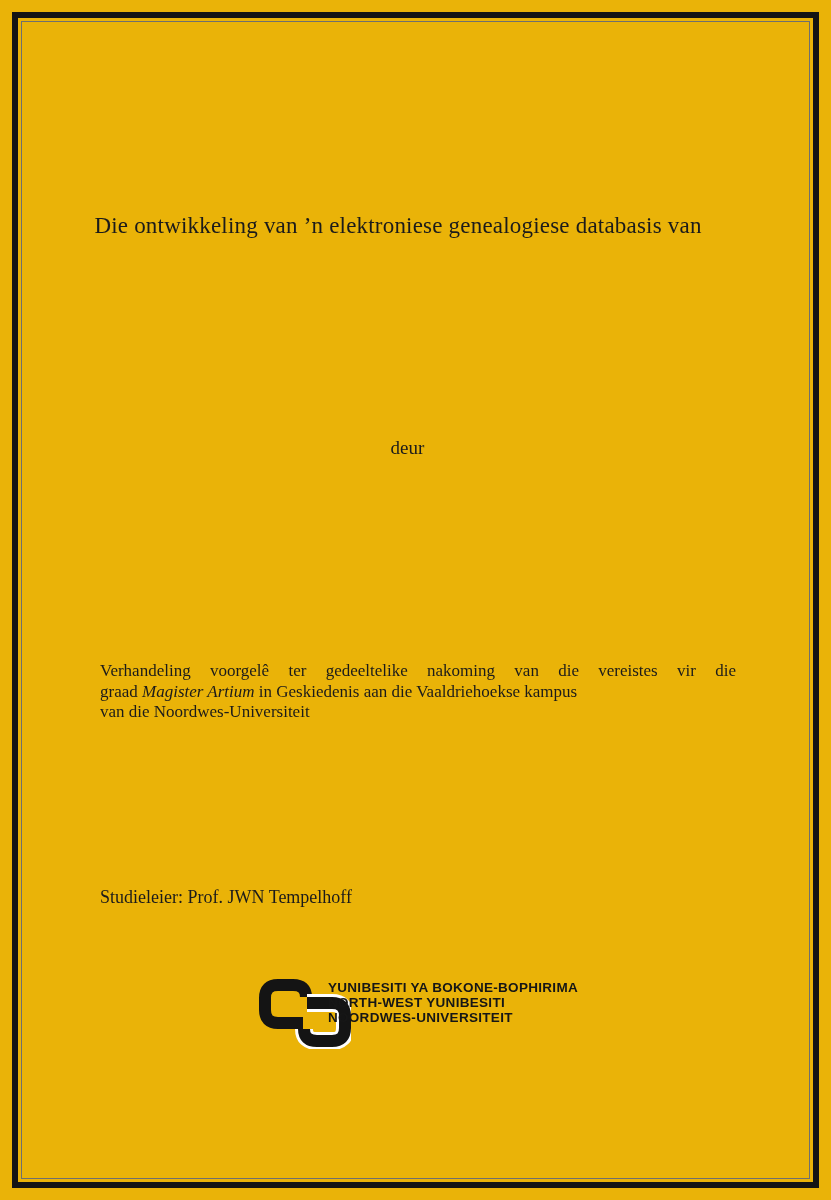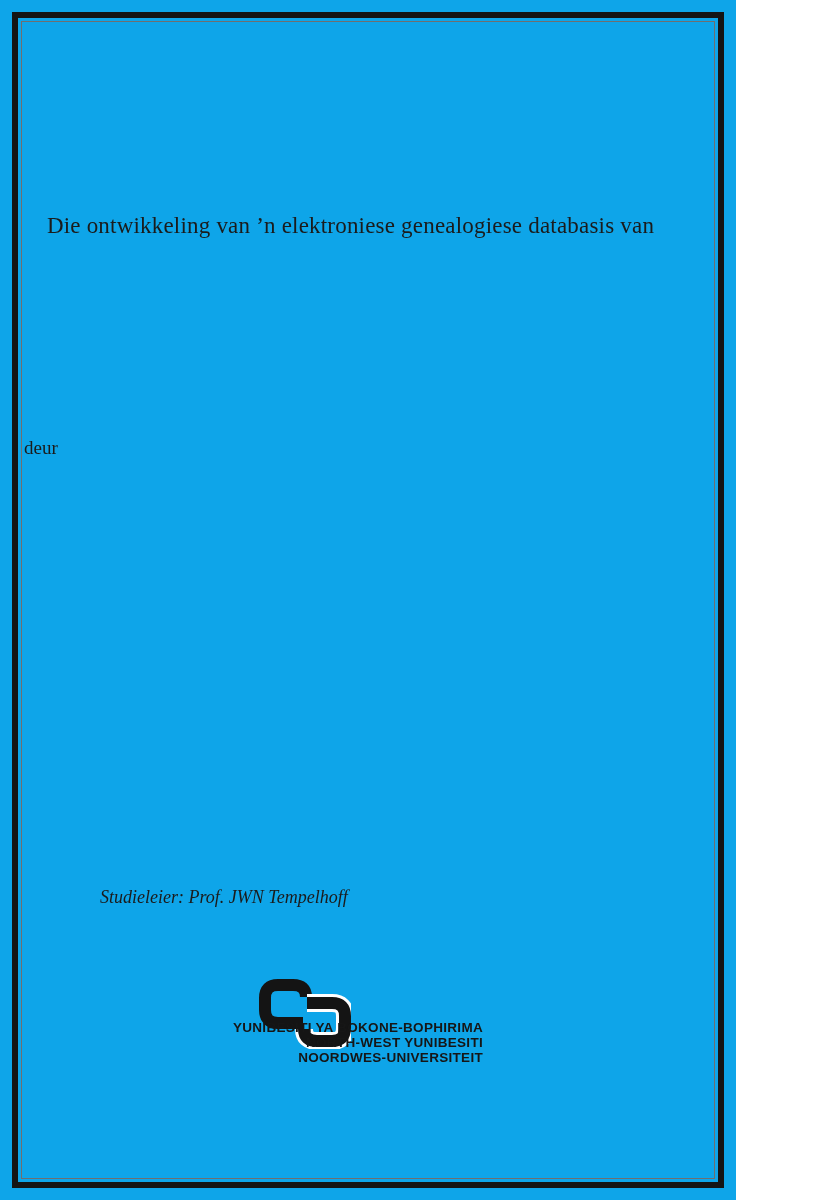--- a/index.html
+++ b/index.html
@@ -2,23 +2,23 @@
 <html><head>
 <meta charset="utf-8">
 <style>
   html, body {
     margin: 0;
     padding: 0;
     background: #ffffff;
   }
   .page {
     position: relative;
-    width: 736px;
+    width: 831px;
     height: 1200px;
-    background: #0ea5e9;
+    background: #eab308;
     font-family: "Liberation Serif", serif;
     color: #1b1b1b;
     overflow: hidden;
   }
   .frame-outer {
     position: absolute;
     left: 12px; top: 12px; right: 12px; bottom: 12px;
     border: 6px solid #141414;
   }
   .frame-inner {
@@ -30,20 +30,21 @@
     position: absolute;
     top: 206px; left: 25px; right: 60px;
     text-align: center;
     font-size: 23px;
     line-height: 40px;
     letter-spacing: 0.2px;
   }
   .byline {
     position: absolute;
     top: 437px; left: 24px; right: 40px;
+    text-align: center;
     font-size: 19px;
   }
   .author {
     position: absolute;
     top: 519px; left: 20px; right: 40px;
     text-align: center;
     font-size: 21px;
     letter-spacing: 0.3px;
   }
   .submission {
@@ -59,58 +60,60 @@
     text-justify: inter-word;
   }
   .submission .line-pre {
     white-space: pre-wrap;
   }
   .supervisor-block {
     position: absolute;
     top: 886px; left: 100px;
     font-size: 18px;
     line-height: 23.5px;
-    font-style: italic;
   }
   .logo-mark {
     position: absolute;
     left: 259px; top: 979px;
     width: 92px; height: 70px;
   }
   .logo-text {
     position: absolute;
     top: 981px; right: 253px;
     display: flex;
     flex-direction: column;
-    align-items: flex-end;
     font-family: "Liberation Sans", sans-serif;
     font-weight: bold;
     font-size: 13.5px;
     line-height: 14.8px;
     letter-spacing: 0.3px;
     color: #161616;
     white-space: nowrap;
-    margin-top: 40px;
   }
 </style>
 </head>
 <body>
 
 <div class="page">
 
   <div class="frame-outer"></div>
   <div class="frame-inner"></div>
 
   <div class="title">
     <div>Die ontwikkeling van ’n elektroniese genealogiese databasis van</div>
   </div>
 
   <div class="byline">deur</div>
 
 
+  <div class="submission">
+    <div class="line-just">Verhandeling voorgelê ter gedeeltelike nakoming van die vereistes vir die</div>
+    <div class="line-pre"><span>graad </span><i>Magister Artium</i><span> in Geskiedenis aan die Vaaldriehoekse kampus</span></div>
+    <div>van die Noordwes-Universiteit</div>
+  </div>
 
   <div class="supervisor-block">
     <div>Studieleier: Prof. JWN Tempelhoff</div>
   </div>
 
   <svg class="logo-mark" viewBox="0 0 92 70" xmlns="http://www.w3.org/2000/svg" aria-hidden="true">
 
     <path d="M 47,18 Q 47,6 34,6 L 19,6 Q 6,6 6,19 L 6,31 Q 6,44 19,44 L 44,44" fill="none" stroke="#141414" stroke-width="12" stroke-linecap="butt"></path>
 
     <path d="M 45,50 Q 45,62 58,62 L 73,62 Q 86,62 86,49 L 86,37 Q 86,24 73,24 L 48,24" fill="none" stroke="#fefefe" stroke-width="18" stroke-linecap="butt"></path>

